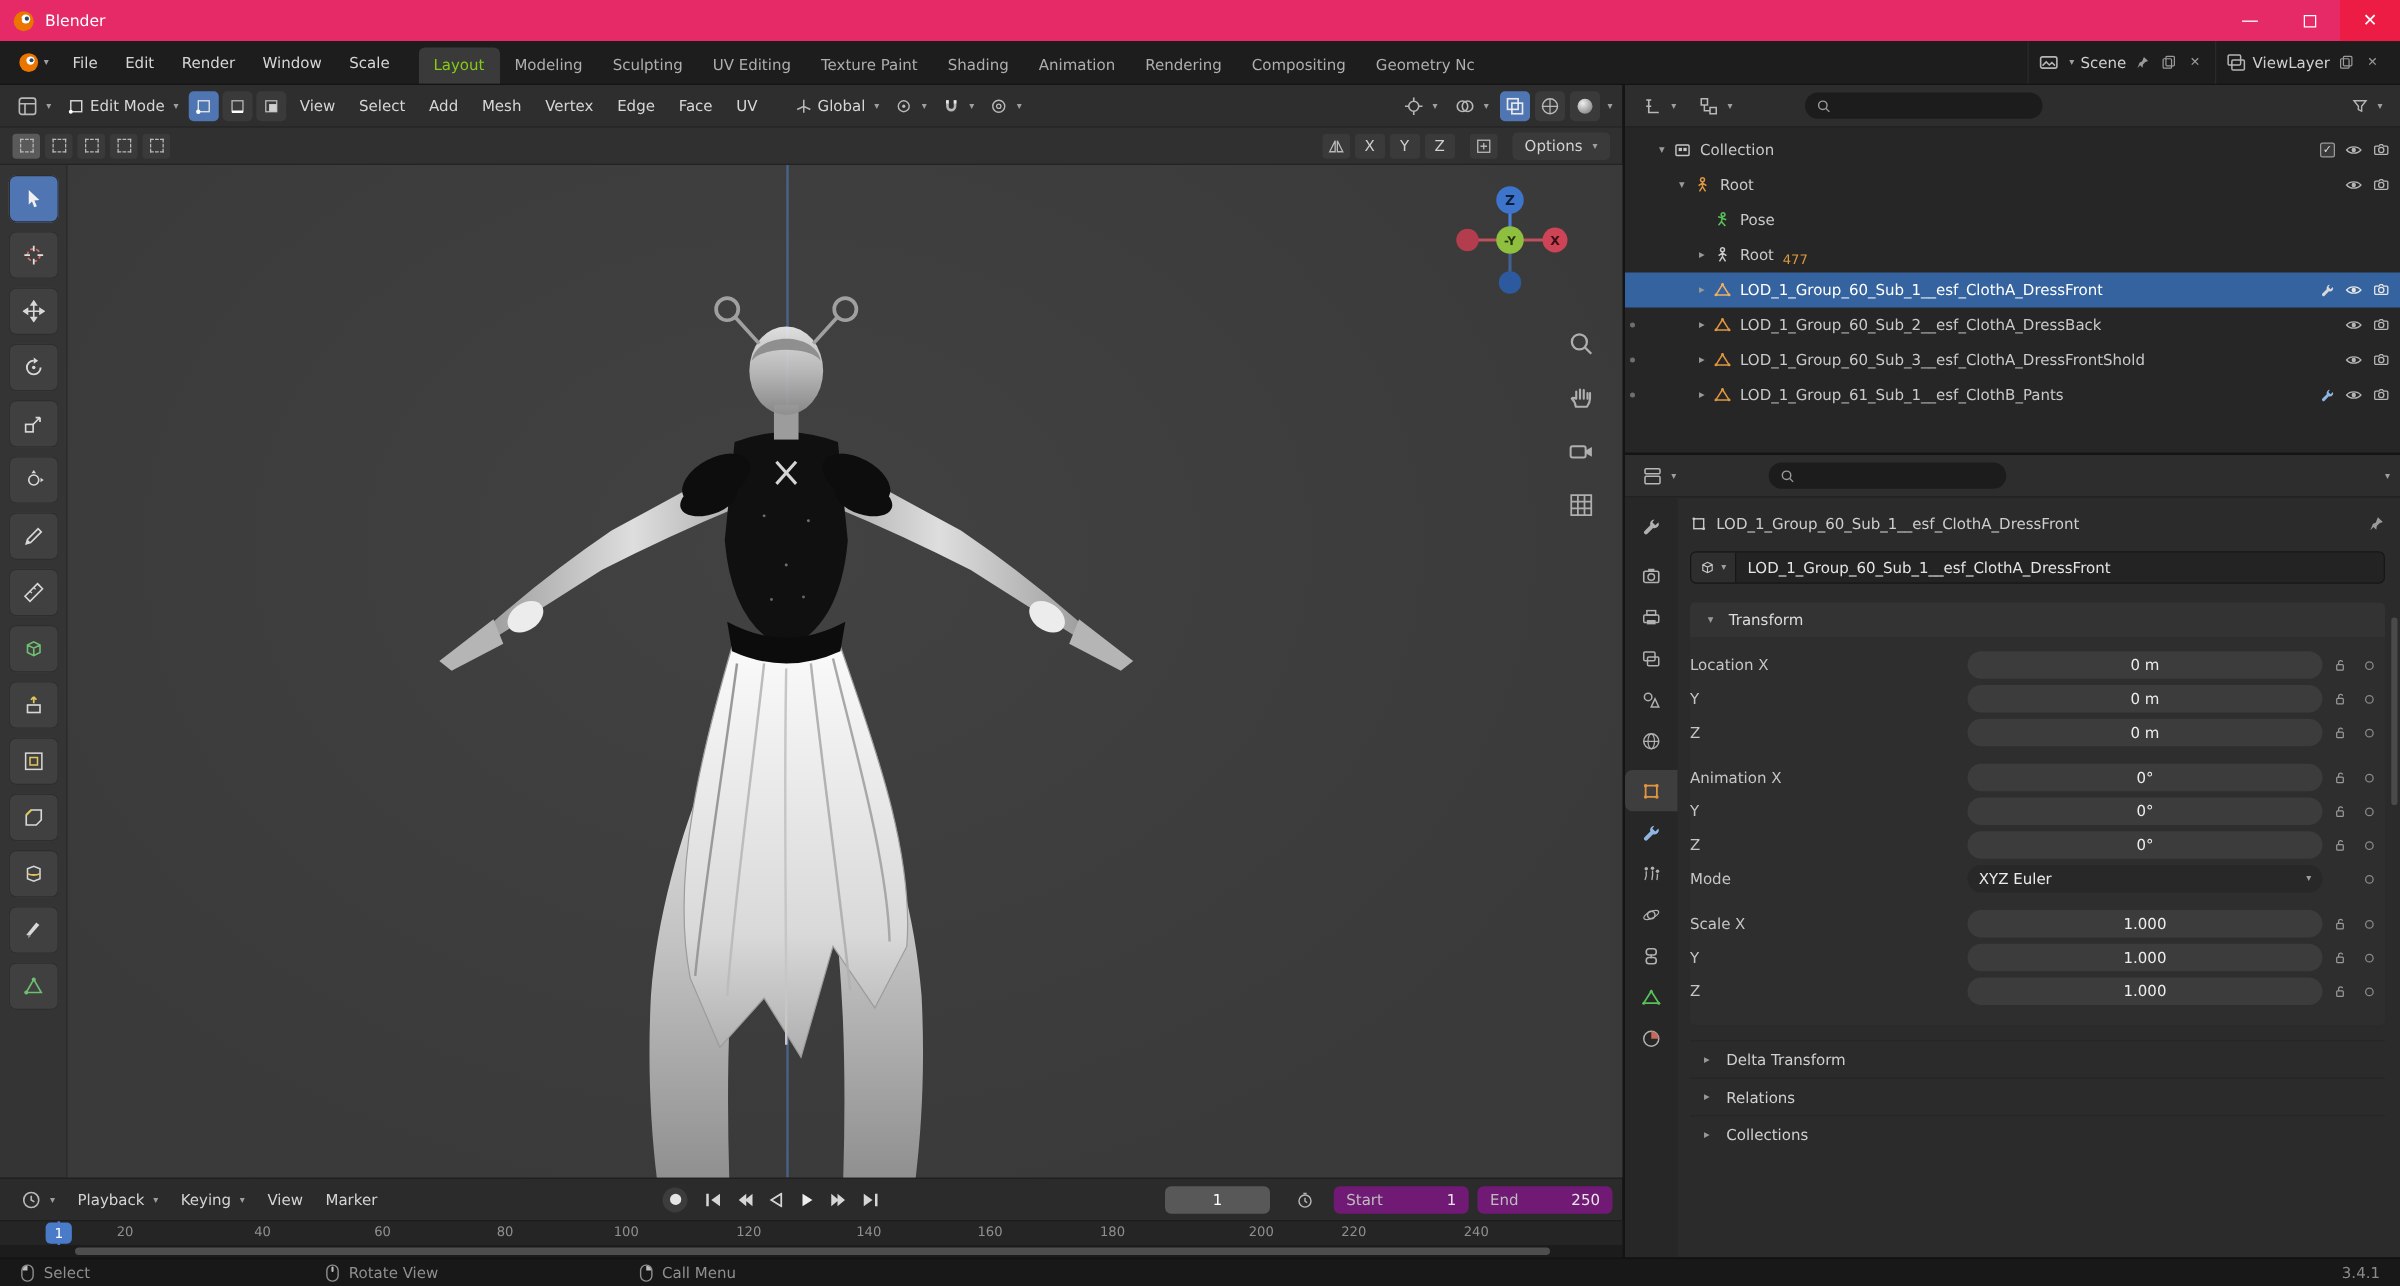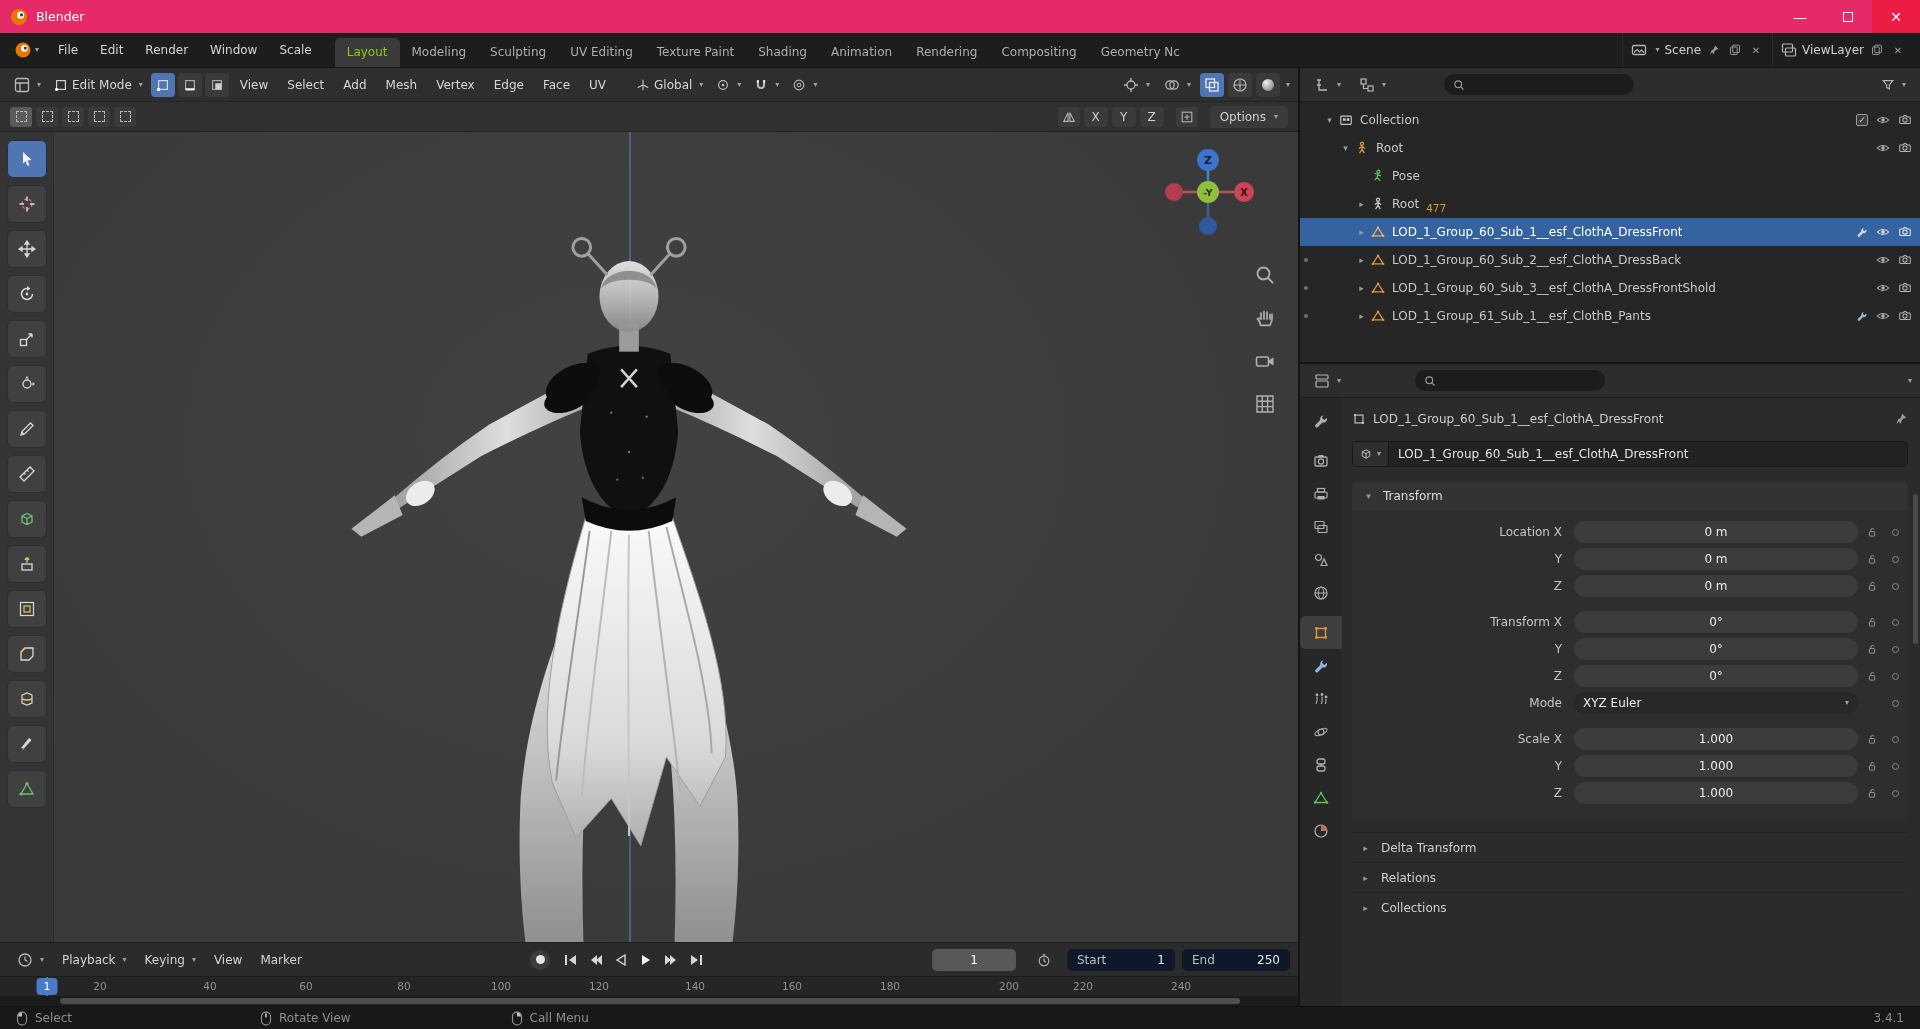--- a/index.html
+++ b/index.html
@@ -56,21 +56,21 @@
 .gizmo{position:absolute;top:12px;right:42px}
 .nav-col{position:absolute;top:130px;right:20px;display:flex;flex-direction:column;gap:17px;align-items:center}
 .nav-btn{width:26px;height:26px;display:flex;align-items:center;justify-content:center;opacity:.85}
 
 .timeline{flex:0 0 34px;background:#2b2b2b;border-top:1px solid #1e1e1e;display:flex;align-items:center;padding:0 8px}
 .tl-menu{padding:0 9px;display:flex;gap:4px;align-items:center;color:#d4d4d4}
 .rec-btn{width:20px;height:20px;border-radius:50%;background:#3c3c3c;display:flex;align-items:center;justify-content:center;margin:0 8px}
 .rec-dot{width:9px;height:9px;border-radius:50%;background:#e6e6e6}
 .tp-btn{width:25px;height:22px;display:flex;align-items:center;justify-content:center;border-radius:3px}
 .frame-field{width:84px;height:22px;background:#585858;border-radius:5px;display:flex;align-items:center;justify-content:center;color:#fff;margin:0 12px}
-.se-field{width:108px;height:22px;background:#0f172a;border-radius:5px;display:flex;align-items:center;justify-content:space-between;padding:0 10px;color:#e6e6e6;margin-left:7px}
+.se-field{width:108px;height:22px;background:#701a75;border-radius:5px;display:flex;align-items:center;justify-content:space-between;padding:0 10px;color:#e6e6e6;margin-left:7px}
 .se-lbl{color:#bdbdbd}
 .tl-sp{flex:1}
 
 .ruler{flex:0 0 20px;background:#252525;position:relative;border-top:1px solid #1d1d1d}
 .tick{position:absolute;top:3px;transform:translateX(-50%);font-size:10.5px;color:#909090}
 .ph-line{position:absolute;top:0;bottom:0;left:46px;width:2px;background:#4a7bc8}
 .playhead{position:absolute;top:1px;left:47px;transform:translateX(-50%);background:#4a7bc8;color:#fff;font-size:11px;padding:0 7px;height:17px;line-height:17px;border-radius:4px}
 .scrollstrip{flex:0 0 10px;background:#1c1c1c;position:relative}
 .sc-handle{position:absolute;top:2px;left:60px;width:1180px;height:6px;border-radius:3px;background:#4e4e4e}
 
@@ -103,21 +103,21 @@
 .pr-content{flex:1;padding:6px 12px 0 10px;overflow:hidden;position:relative}
 .bc-row{height:30px;display:flex;align-items:center;gap:7px;color:#cdcdcd}
 .bc-sp{flex:1}
 .name-row{height:36px;display:flex;align-items:center;margin:2px 0 10px}
 .name-field{flex:1;height:26px;background:#232323;border:1px solid #171717;border-radius:5px;display:flex;align-items:center;overflow:hidden}
 .nf-pre{width:36px;height:100%;background:#2e2e2e;display:flex;align-items:center;justify-content:center;gap:2px;border-right:1px solid #171717}
 .nf-text{padding:0 9px;color:#e4e4e4;white-space:nowrap}
 .panel-h{height:28px;display:flex;align-items:center;gap:7px;color:#dcdcdc;background:#333;border-radius:4px 4px 0 0;padding:0 9px;margin-top:2px}
 .panel-body{background:#2e2e2e;border-radius:0 0 4px 4px;padding:10px 4px 12px 0}
 .tr-row{display:grid;grid-template-columns:222px 1fr 28px 18px;align-items:center;height:24px;margin-bottom:3px}
-.tr-label{text-align:right;padding-right:12px;color:#c6c6c6;white-space:nowrap}
+.tr-label{padding-right:12px;color:#c6c6c6;white-space:nowrap}
 .tr-field{height:22px;background:#3c3c3c;border-radius:11px;display:flex;align-items:center;justify-content:center;color:#ececec}
 .tr-field.dd{background:#282828;justify-content:space-between;padding:0 9px}
 .lockc{display:flex;justify-content:center}
 .decor{width:7px;height:7px;border:1.5px solid #8a8a8a;border-radius:50%;justify-self:center}
 .ggap{height:9px}
 .sec-row{height:30px;display:flex;align-items:center;gap:8px;color:#d0d0d0;border-top:1px solid #262626;padding:0 6px}
 .sec-first{margin-top:12px}
 .pr-scroll{position:absolute;right:2px;top:96px;width:5px;height:150px;border-radius:3px;background:#4a4a4a}
 
 .statusbar{flex:0 0 23px;background:#181818;display:flex;align-items:center;color:#8f8f8f;padding:0 16px;border-top:1px solid #101010}
@@ -1074,21 +1074,21 @@
                 <span class="lockc">
                     <svg class="i12" viewBox="0 0 16 16">
                       <rect x="4.5" y="7.5" width="7" height="6" rx="1" fill="none" stroke="#9a9a9a" stroke-width="1.3"></rect>
                       <path d="M6.5 7.5 V5.5 A2.2 2.2 0 0 1 10.8 4.8" fill="none" stroke="#9a9a9a" stroke-width="1.3"></path>
                     </svg>
                   </span>
                 <span class="decor"></span>
               </div>
               <div class="ggap"></div>
               <div class="tr-row">
-                <div class="tr-label">Transform X</div>
+                <div class="tr-label">Animation X</div>
                 <div class="tr-field">
                     <span>0°</span>
                   </div>
                 <span class="lockc">
                     <svg class="i12" viewBox="0 0 16 16">
                       <rect x="4.5" y="7.5" width="7" height="6" rx="1" fill="none" stroke="#9a9a9a" stroke-width="1.3"></rect>
                       <path d="M6.5 7.5 V5.5 A2.2 2.2 0 0 1 10.8 4.8" fill="none" stroke="#9a9a9a" stroke-width="1.3"></path>
                     </svg>
                   </span>
                 <span class="decor"></span>

